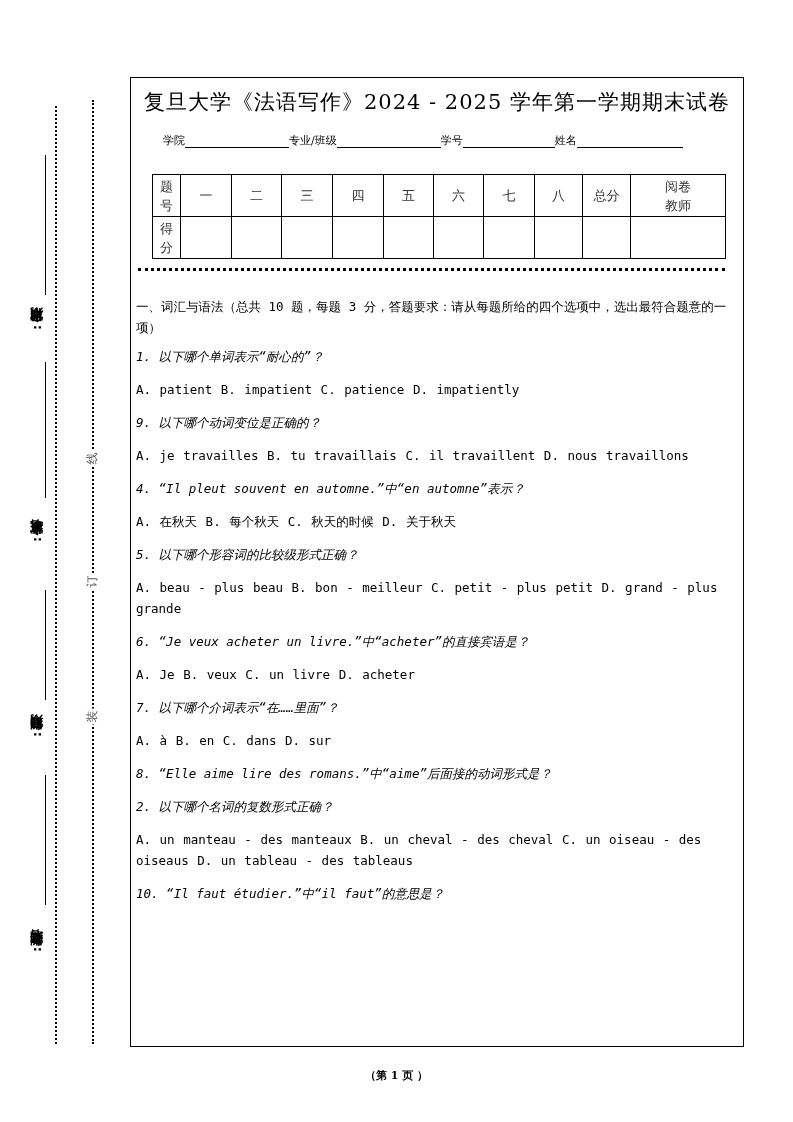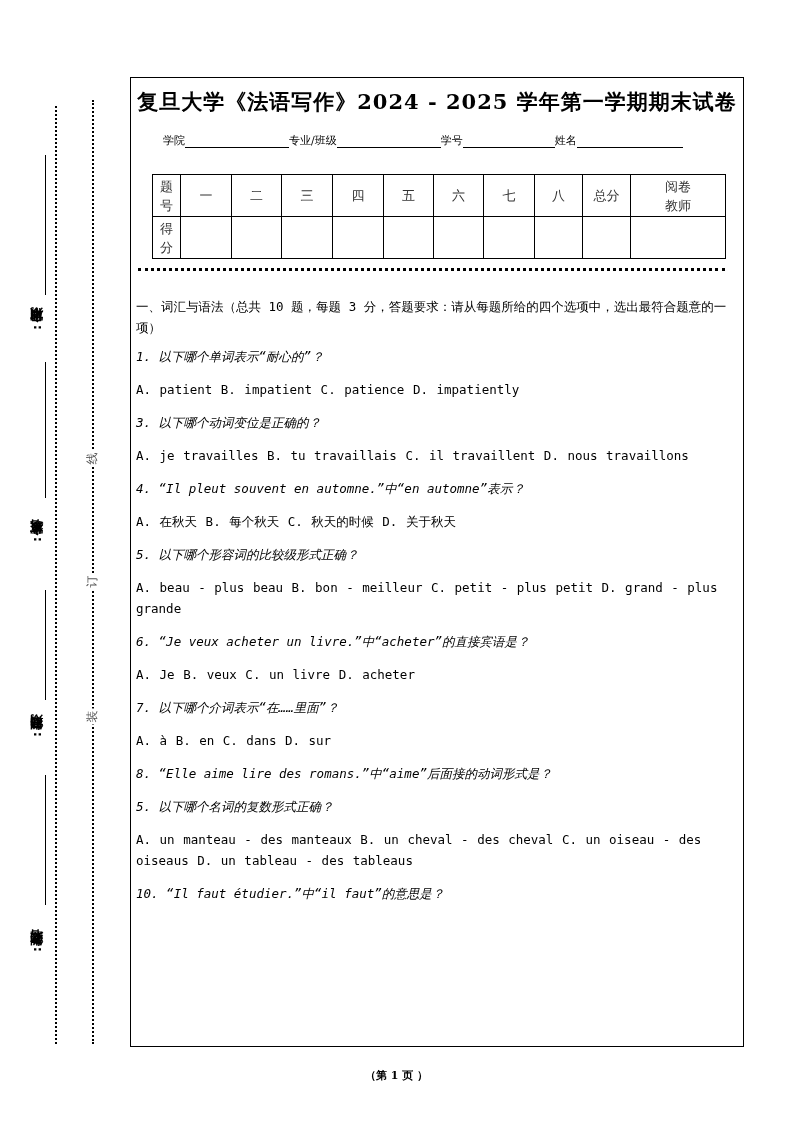--- a/index.html
+++ b/index.html
@@ -15,21 +15,21 @@
             writing-mode: vertical-rl; transform: rotate(180deg); letter-spacing: 1px;
             text-align: center; line-height: 22px; }
   .bind-char { position: absolute; left: 84px; width: 16px; background: #fff; font-size: 12px; color: #555;
                text-align: center; transform: rotate(-90deg); }
 
   
   .frame { position: absolute; left: 130px; top: 77px; width: 614px; height: 970px;
            border: 1px solid #000; box-sizing: border-box; }
 
   .title { position: absolute; left: 0; right: 0; top: 10px; text-align: center;
-           font-family: "DejaVu Serif", "Liberation Serif", serif; font-size: 21px; letter-spacing: 1px; font-weight: bold; }
+           font-family: "DejaVu Serif", "Liberation Serif", serif; font-size: 21px; letter-spacing: 1px; }
 
   .info-row { position: absolute; left: 32px; top: 55px; font-size: 11px;
               font-family: "DejaVu Serif", serif; white-space: nowrap; }
   .info-row span.lbl { display: inline-block; vertical-align: bottom; }
   .info-row span.blank { display: inline-block; border-bottom: 1px solid #000; height: 12px; vertical-align: bottom; }
 
   table.score { position: absolute; left: 21px; top: 96px; border-collapse: collapse;
                 font-family: "DejaVu Serif", serif; font-size: 13px; color: #333; }
   table.score td { border: 1px solid #000; text-align: center; padding: 0; }
   table.score tr.r1 td { height: 41px; }
@@ -116,37 +116,37 @@
 
   <div class="sep-dots"></div>
 
   <div class="body">
     <div class="sec-heading">一、词汇与语法（总共 10 题，每题 3 分，答题要求：请从每题所给的四个选项中，选出最符合题意的一项）</div>
 
     <div class="q">1. 以下哪个单词表示“耐心的”？</div>
     <div class="opts">A. patient  B. impatient  C. patience  D. impatiently</div>
 
 
-    <div class="q">3. 以下哪个动词变位是正确的？</div>
+    <div class="q">9. 以下哪个动词变位是正确的？</div>
     <div class="opts">A. je travailles  B. tu travaillais  C. il travaillent  D. nous travaillons</div>
 
     <div class="q">4. “Il pleut souvent en automne.”中“en automne”表示？</div>
     <div class="opts">A. 在秋天  B. 每个秋天  C. 秋天的时候  D. 关于秋天</div>
 
     <div class="q">5. 以下哪个形容词的比较级形式正确？</div>
     <div class="opts">A. beau - plus beau  B. bon - meilleur  C. petit - plus petit  D. grand - plus grande</div>
 
     <div class="q">6. “Je veux acheter un livre.”中“acheter”的直接宾语是？</div>
     <div class="opts">A. Je  B. veux  C. un livre  D. acheter</div>
 
     <div class="q">7. 以下哪个介词表示“在……里面”？</div>
     <div class="opts">A. à  B. en  C. dans  D. sur</div>
 
     <div class="q">8. “Elle aime lire des romans.”中“aime”后面接的动词形式是？</div>
 
-    <div class="q">5. 以下哪个名词的复数形式正确？</div>
+    <div class="q">2. 以下哪个名词的复数形式正确？</div>
     <div class="opts">A. un manteau - des manteaux  B. un cheval - des cheval  C. un oiseau - des oiseaus  D. un tableau - des tableaus</div>
 
     <div class="q">10. “Il faut étudier.”中“il faut”的意思是？</div>
   </div>
 </div>
 
 <div class="footer">（第 1 页 ）</div>
 
 </body></html>

